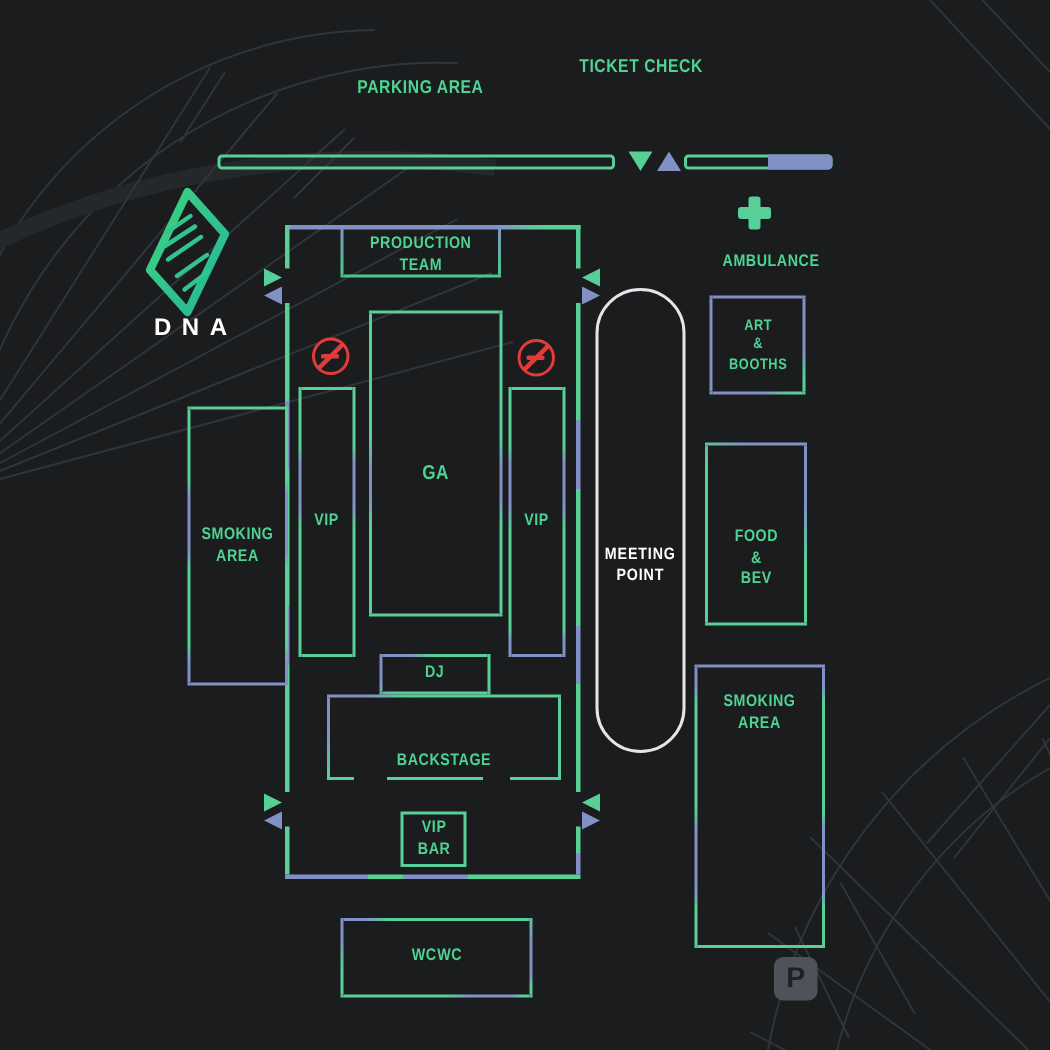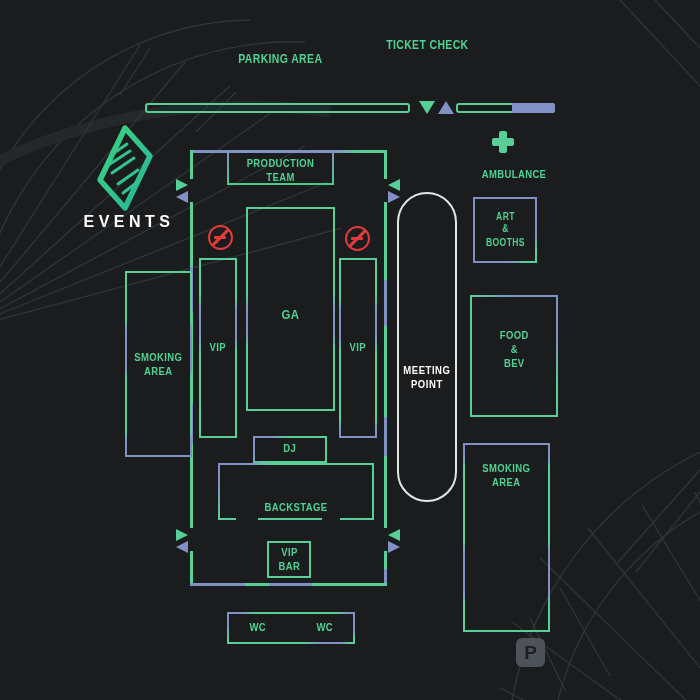--- a/index.html
+++ b/index.html
@@ -47,25 +47,25 @@
   .smoking-left-box{left:125px;top:271px;width:67px;height:186px;
     border-image-source:linear-gradient(180deg,#57cf96 0 26%,#8291c5 32% 52%,#57cf96 58% 86%,#8291c5 92% 100%);}
   .dj-box{left:253px;top:436px;width:74px;height:27px;
     border-image-source:linear-gradient(135deg,#8291c5 0 18%,#57cf96 35% 100%);}
   .backstage-box{left:218px;top:463px;width:156px;height:57px;
     border-image-source:linear-gradient(135deg,#8291c5 0 12%,#57cf96 26% 100%);}
   .backstage-box .gap{position:absolute;bottom:-3px;height:4px;background:#1a1c1e;}
   .gap-1{left:16px;width:22px;}
   .gap-2{left:102px;width:18px;}
   .vipbar-box{left:267px;top:541px;width:44px;height:37px;border-color:#57cf96;}
-  .wc-box{left:227px;top:612px;width:128px;height:32px;justify-content:space-between;padding:0 20px;
+  .wc-box{left:227px;top:612px;width:128px;height:53px;justify-content:center;padding:0 20px;
     border-image-source:linear-gradient(135deg,#8291c5 0 8%,#57cf96 18% 68%,#8291c5 78% 92%,#57cf96 96% 100%);}
   .art-box{left:473px;top:197px;width:64px;height:66px;
     border-image-source:linear-gradient(315deg,#57cf96 0 8%,#8291c5 22% 100%);}
-  .food-box{left:470px;top:295px;width:88px;height:122px;padding-top:34px;align-items:flex-start;
+  .food-box{left:470px;top:295px;width:68px;height:122px;padding-top:34px;align-items:center;
     border-image-source:linear-gradient(225deg,#8291c5 0 22%,#57cf96 42% 100%);}
   .smoking-right-box{left:463px;top:443px;width:87px;height:189px;padding-top:18px;align-items:flex-start;
     border-image-source:linear-gradient(180deg,#8291c5 0 7%,#57cf96 13% 52%,#8291c5 58% 80%,#57cf96 86% 100%);}
   .meeting-pill{left:397px;top:192px;width:60px;height:310px;border:2.5px solid #e3e5e7;
     border-radius:30px;align-items:flex-start;}
   .meeting-text{position:absolute;top:170px;left:0;width:100%;text-align:center;}
   
   .bar{position:absolute;border:2px solid #57cf96;border-radius:3px;height:6px;box-sizing:content-box;z-index:2;}
   .bar-long{left:145px;top:103px;width:261px;}
   .bar-right{left:456px;top:103px;width:95px;}
@@ -162,21 +162,21 @@
   <g stroke="url(#dnag)" fill="none" stroke-linecap="round" stroke-linejoin="round">
     <path d="M29 4 L54 32 L29 84 L4 56 Z" stroke-width="5.5"></path>
     <path d="M15 31 L31 20" stroke-width="3"></path>
     <path d="M14 40 L34 27" stroke-width="3"></path>
     <path d="M16 49 L38 34" stroke-width="3"></path>
     <path d="M22 60 L42 46" stroke-width="3"></path>
     <path d="M27 69 L43 57" stroke-width="3"></path>
   </g>
 </svg>
 <div class="dna-name">
-  <span class="dna-line2">EVENTS</span>
+  <span class="dna-line1">DNA</span>
 </div>
 
 <div class="wall wall-top"></div>
 <div class="wall wall-bottom"></div>
 <div class="wall wall-left-1"></div>
 <div class="wall wall-left-2"></div>
 <div class="wall wall-left-3"></div>
 <div class="wall wall-right-1"></div>
 <div class="wall wall-right-2"></div>
 <div class="wall wall-right-3"></div>

